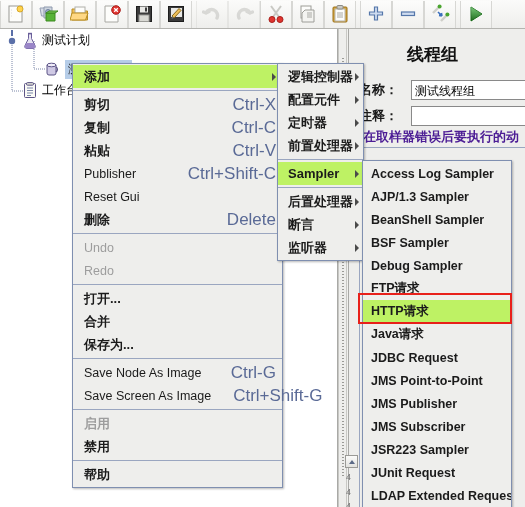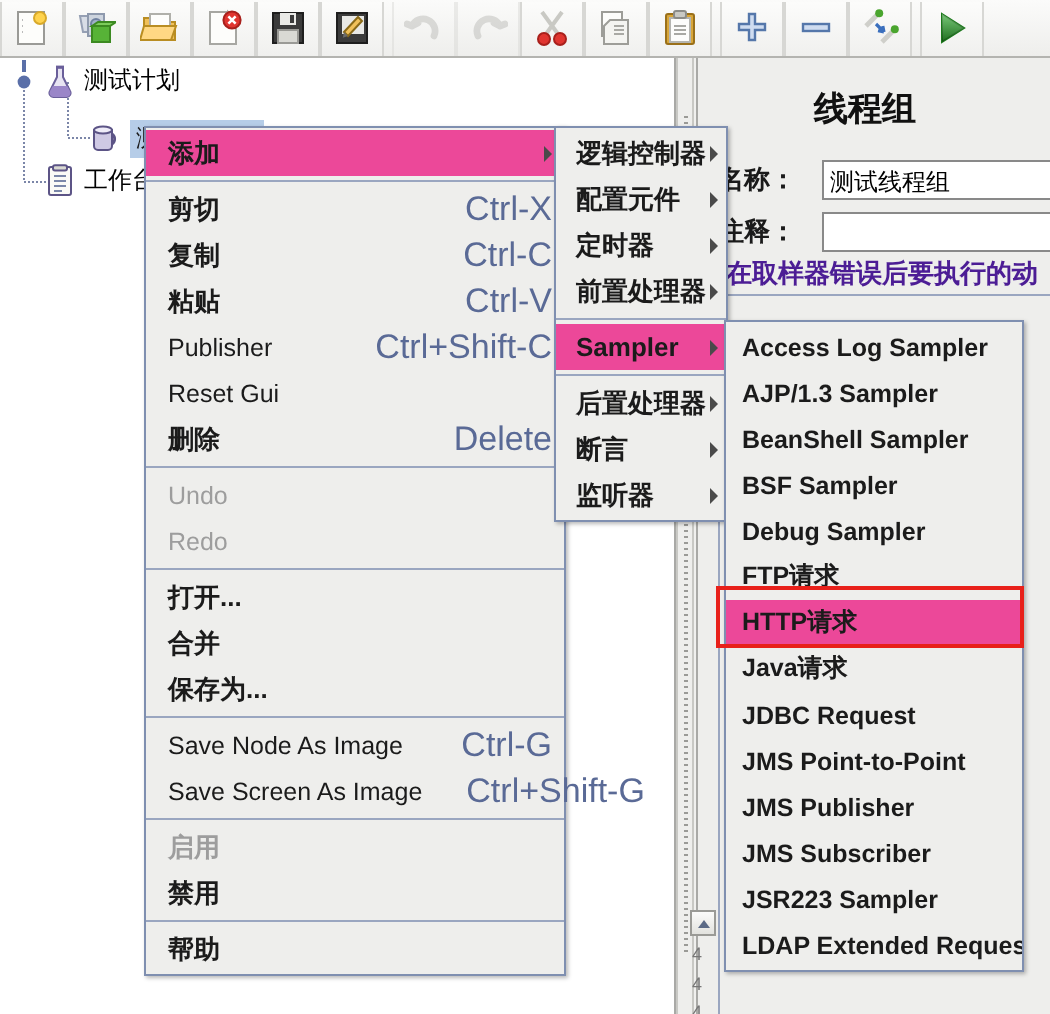--- a/index.html
+++ b/index.html
@@ -82,21 +82,21 @@
   .mi {
     position: relative; display: flex; align-items: center;
     height: 23px; padding: 0 6px 0 11px;
     font-size: 12.5px; color: #1b1b1b; white-space: nowrap;
   }
   .mi.cjk { font-weight: bold; font-size: 13px; }
   .mi .accel {
     margin-left: auto; padding-left: 22px;
     font-size: 17px; color: #5a6a96; font-weight: normal;
   }
-  .mi.sel { background: #ec4899; }
+  .mi.sel { background: #bef264; }
   .mi.dis { color: #9d9d9d; }
   .mi .arrow {
     margin-left: auto; width: 0; height: 0;
     border-left: 4px solid #4a4a4a;
     border-top: 4px solid transparent;
     border-bottom: 4px solid transparent;
   }
   .msep { height: 1px; background: #9aa6c0; margin: 2px 0; }
 
   #menu1 { left: 72px; top: 63px; width: 211px; }
@@ -483,17 +483,20 @@
     <div class="mi">
       <span>JMS Publisher</span>
     </div>
     <div class="mi">
       <span>JMS Subscriber</span>
     </div>
     <div class="mi">
       <span>JSR223 Sampler</span>
     </div>
     <div class="mi">
+      <span>JUnit Request</span>
+    </div>
+    <div class="mi">
       <span>LDAP Extended Request</span>
     </div>
   </div>
 
 <div id="red-box" style="border-color: rgb(232, 32, 26);"></div>
 
 </body></html>

